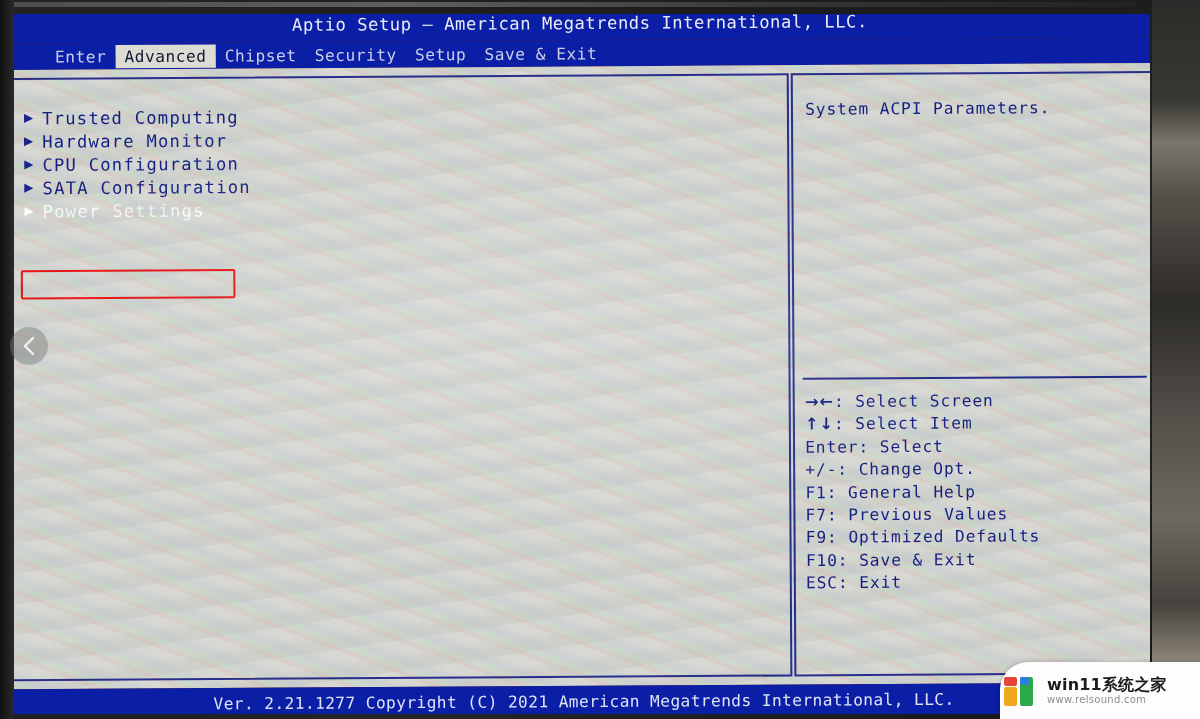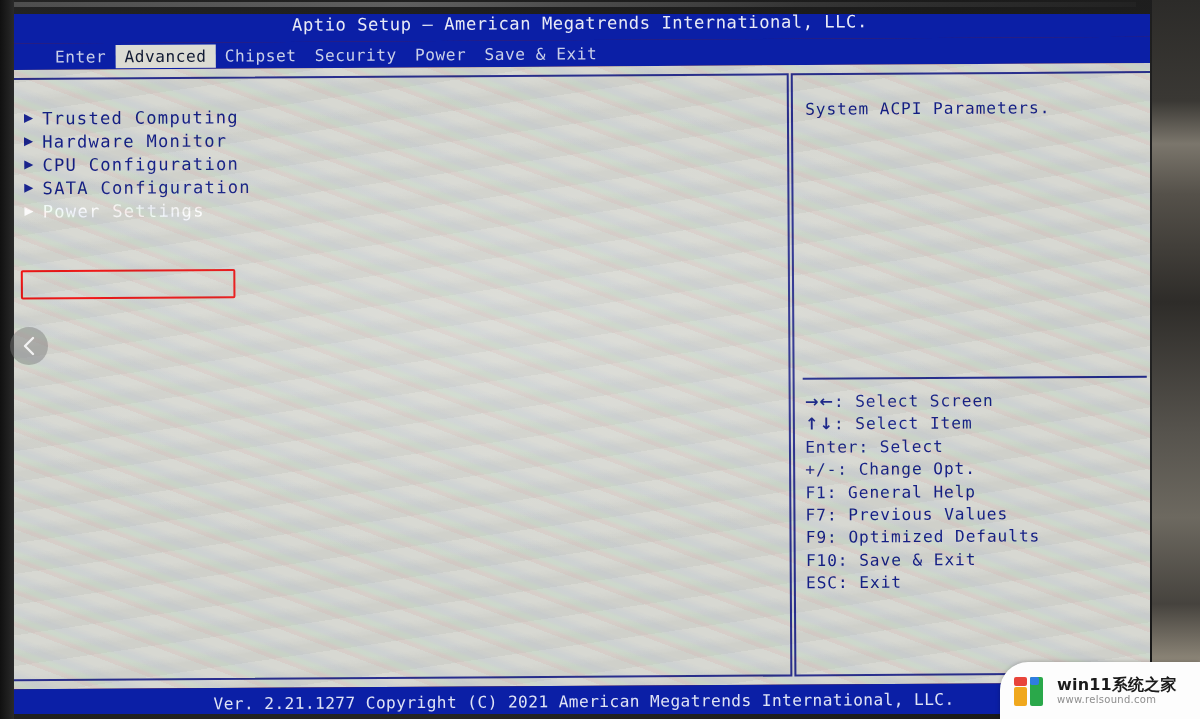--- a/index.html
+++ b/index.html
@@ -161,21 +161,21 @@
     cursor:pointer;
   }
   #back-btn svg { display:block; }
 
   
   #watermark {
     position:absolute; right:0px; bottom:0px;
     width:200px; height:57px;
     background:#fdfdfd;
     border-top-left-radius:28px;
-    display:flex; align-items:center; padding-left:14px; gap:9px;
+    display:flex; align-items:center; padding-left:4px; gap:9px;
     box-shadow:0 0 4px rgba(0,0,0,.25);
   }
   #wm-logo { position:relative; width:34px; height:32px; flex:0 0 34px; }
   .wm-bar { position:absolute; border-radius:2px; }
   #wm-text { display:flex; flex-direction:column; line-height:1.12; }
   #wm-title {
     font-family:"DejaVu Sans","Liberation Sans",sans-serif;
     font-size:16px; color:#1b1b1b; font-weight:bold; letter-spacing:.2px;
   }
   #wm-url {
@@ -200,21 +200,21 @@
 
     <div id="titlebar">
       <div id="title-text">Aptio Setup – American Megatrends International, LLC.</div>
     </div>
 
     <div id="tabbar">
       <div class="tab">Enter</div>
       <div class="tab active">Advanced</div>
       <div class="tab">Chipset</div>
       <div class="tab">Security</div>
-      <div class="tab">Power</div>
+      <div class="tab">Setup</div>
       <div class="tab">Save &amp; Exit</div>
     </div>
 
     <div id="body-area">
 
       <div id="left-pane">
         <div id="menu-list">
 
           <div class="menu-row">
             <span class="arrow">▶</span>

